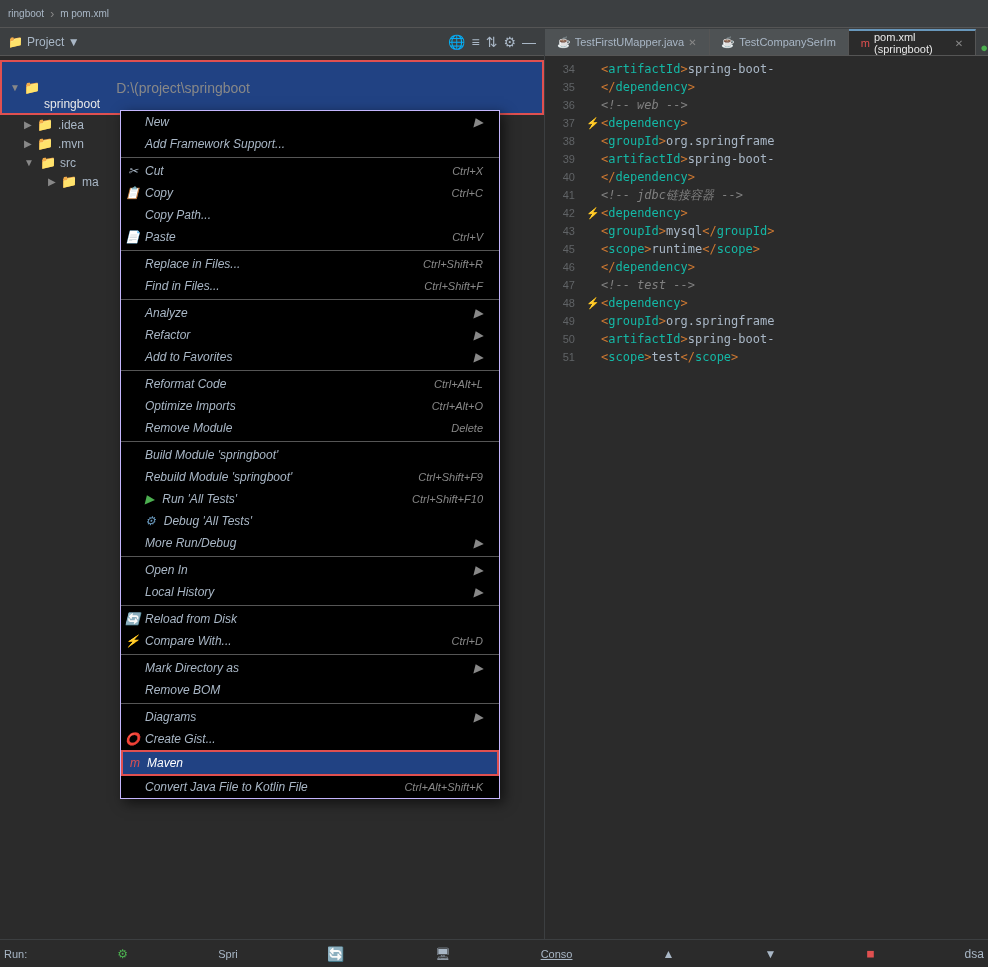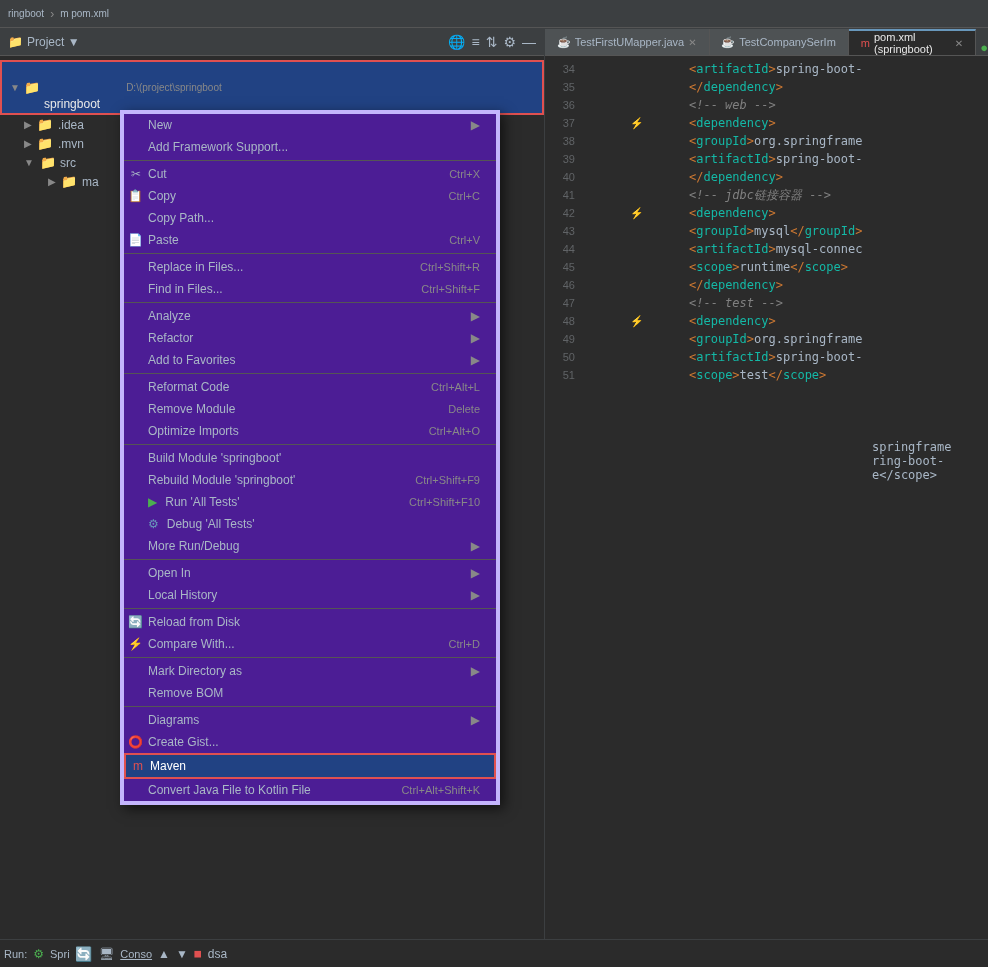--- a/index.html
+++ b/index.html
@@ -127,21 +127,20 @@
       flex: 1;
       overflow: hidden;
       padding: 4px 0;
       position: relative;
     }
     .code-line {
       display: flex;
       align-items: center;
       height: 18px;
       padding: 0 8px 0 0;
-      gap: 44px;
     }
     .line-num {
       color: #606366;
       min-width: 30px;
       text-align: right;
       margin-right: 10px;
       font-size: 11px;
       user-select: none;
     }
     .line-gutter {
@@ -157,25 +156,26 @@
     .xml-tag { color: #14b8a6; }
     .xml-angle { color: #cc7832; }
     .xml-text { color: #a9b7c6; }
     .xml-comment { color: #808080; font-style: italic; }
 
     
     .context-menu {
       position: absolute;
       top: 82px;
       left: 120px;
-      background: #4c1d95;
-      border: 4px solid #c4b5fd;
+      background: #000000;
+      border: 1px solid #c4b5fd;
       min-width: 380px;
       box-shadow: 4px 4px 12px rgba(0,0,0,0.6);
       z-index: 20;
+      font-style: italic;
     }
     .menu-item {
       display: flex;
       align-items: center;
       padding: 4px 16px 4px 24px;
       cursor: pointer;
       font-size: 12px;
       color: #a9b7c6;
       gap: 4px;
       position: relative;
@@ -205,22 +205,22 @@
       left: 4px;
     }
 
     
     .run-bar {
       height: 28px;
       background: #2b2b2b;
       display: flex;
       align-items: center;
       padding: 0 4px;
-      gap: 6px;
       border-top: 1px solid #3c3f41;
+      justify-content: space-between;
     }
     .run-bar-label {
       color: #a9b7c6;
       font-size: 11px;
     }
 
     
     .springboot-row {
       display: flex;
       align-items: center;
@@ -261,21 +261,21 @@
         <span class="header-icon">—</span>
       </div>
     </div>
 
     <div class="project-tree">
 
       <div class="springboot-row">
         <span style="color:#888;font-size:10px;">▼</span>
         <span class="folder-icon">📁</span>
         <span style="color:#e8e8e8;font-size:12px;margin-top:33px;">springboot</span>
-        <span style="color:#888;font-size:10px;margin-left:22px;">D:\(project\springboot</span>
+        <span style="color:#888;font-size:14px;margin-left:12px;">D:\(project\springboot</span>
       </div>
       <div class="tree-item" style="padding-left:24px;">
         <span class="chevron">▶</span>
         <span class="folder-icon">📁</span>
         <span>.idea</span>
       </div>
       <div class="tree-item" style="padding-left:24px;">
         <span class="chevron">▶</span>
         <span class="folder-icon">📁</span>
         <span>.mvn</span>
@@ -340,26 +340,26 @@
       <div class="menu-item">
         <span>Add to Favorites</span>
         <span class="menu-item-arrow">▶</span>
       </div>
       <div class="menu-separator"></div>
       <div class="menu-item">
         <span>Reformat Code</span>
         <span class="menu-item-shortcut">Ctrl+Alt+L</span>
       </div>
       <div class="menu-item">
+        <span>Optimize Imports</span>
+        <span class="menu-item-shortcut">Ctrl+Alt+O</span>
+      </div>
+      <div class="menu-item">
         <span>Remove Module</span>
         <span class="menu-item-shortcut">Delete</span>
-      </div>
-      <div class="menu-item">
-        <span>Optimize Imports</span>
-        <span class="menu-item-shortcut">Ctrl+Alt+O</span>
       </div>
       <div class="menu-separator"></div>
       <div class="menu-item">
         <span>Build Module 'springboot'</span>
       </div>
       <div class="menu-item">
         <span>Rebuild Module 'springboot'</span>
         <span class="menu-item-shortcut">Ctrl+Shift+F9</span>
       </div>
       <div class="menu-item">
@@ -520,27 +520,20 @@
       </div>
 
       <div class="code-line">
         <span class="line-num">43</span>
         <span class="line-gutter"></span>
         <span class="code-text">
           <span class="xml-angle">&lt;</span><span class="xml-tag">groupId</span><span class="xml-angle">&gt;</span><span class="xml-text">mysql</span><span class="xml-angle">&lt;/</span><span class="xml-tag">groupId</span><span class="xml-angle">&gt;</span>
         </span>
       </div>
 
-      <div class="code-line">
-        <span class="line-num">44</span>
-        <span class="line-gutter"></span>
-        <span class="code-text">
-          <span class="xml-angle">&lt;</span><span class="xml-tag">artifactId</span><span class="xml-angle">&gt;</span><span class="xml-text">mysql-connec</span>
-        </span>
-      </div>
 
       <div class="code-line">
         <span class="line-num">45</span>
         <span class="line-gutter"></span>
         <span class="code-text">
           <span class="xml-angle">&lt;</span><span class="xml-tag">scope</span><span class="xml-angle">&gt;</span><span class="xml-text">runtime</span><span class="xml-angle">&lt;/</span><span class="xml-tag">scope</span><span class="xml-angle">&gt;</span>
         </span>
       </div>
 
       <div class="code-line">
@@ -584,25 +577,20 @@
       </div>
 
       <div class="code-line">
         <span class="line-num">51</span>
         <span class="line-gutter"></span>
         <span class="code-text">
           <span class="xml-angle">&lt;</span><span class="xml-tag">scope</span><span class="xml-angle">&gt;</span><span class="xml-text">test</span><span class="xml-angle">&lt;/</span><span class="xml-tag">scope</span><span class="xml-angle">&gt;</span>
         </span>
       </div>
 
-      <div style="position:absolute;top:380px;right:0;width:120px;background:#2b2b2b;padding:4px;font-family:Consolas,monospace;font-size:12px;">
-        <div style="color:#a9b7c6;">springframe</div>
-        <div style="color:#a9b7c6;">ring-boot-</div>
-        <div style="color:#a9b7c6;">e&lt;/scope&gt;</div>
-      </div>
     </div>
   </div>
 </div>
 
 <div class="run-bar">
   <span class="run-bar-label">Run:</span>
   <span style="color:#4caf50;font-size:12px;">⚙</span>
   <span class="run-bar-label">Spri</span>
   <span style="color:#6897bb;font-size:14px;cursor:pointer;">🔄</span>
   <span style="color:#a9b7c6;font-size:12px;cursor:pointer;">🖥</span>

